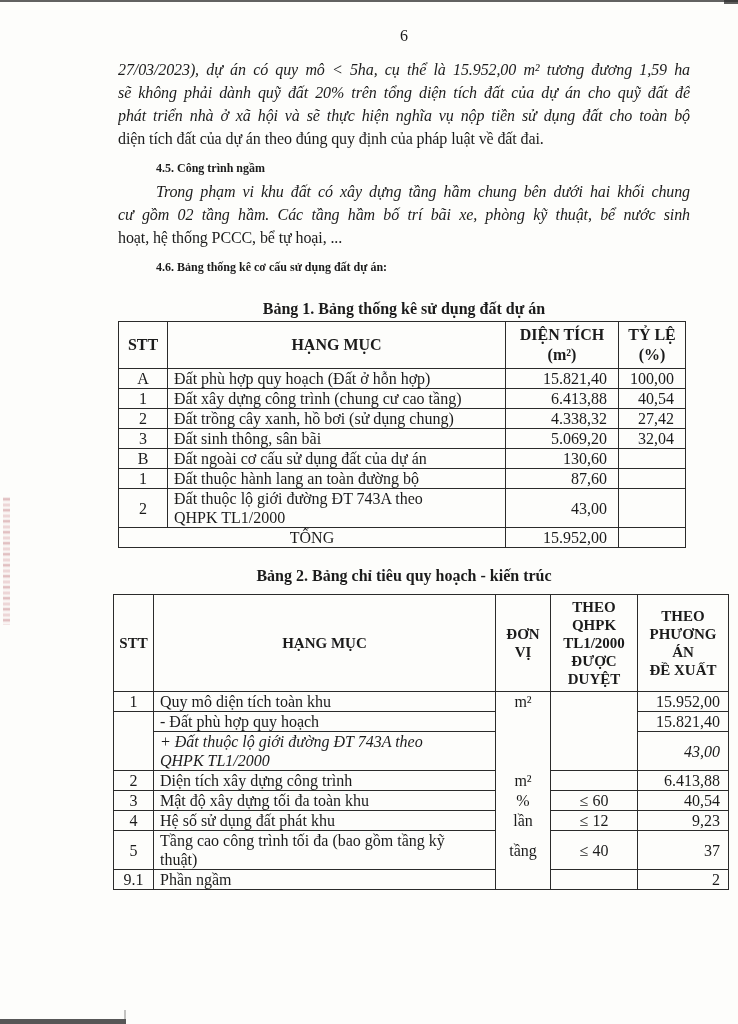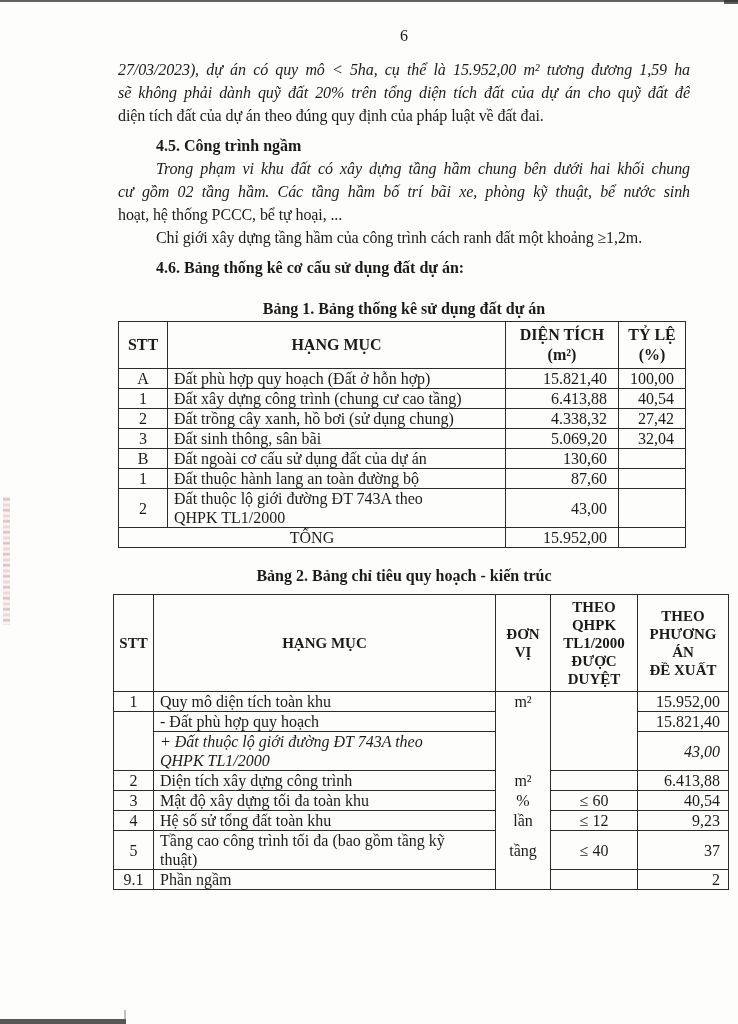--- a/index.html
+++ b/index.html
@@ -10,21 +10,21 @@
   }
   .content { position:absolute; left:118px; top:26px; width:572px; }
 
   .pagenum { text-align:center; font-size:16px; line-height:20px; margin-bottom:12px; }
 
   .ln { font-size:16px; line-height:23px; height:23px; overflow:hidden; text-align:left; letter-spacing:-0.1px; }
   .jl { text-align:justify;font-style:italic; }
   .jl::after { content:""; display:inline-block; width:100%; height:0; vertical-align:top; }
   .indent { text-indent:38px; }
 
-  .h { font-weight:bold; font-size:16px; line-height:23px; padding-left:38px; margin-top:7px; }
+  .h { font-weight:bold; font-size:12px; line-height:23px; padding-left:38px; margin-top:7px; }
   .tcap { text-align:center; font-weight:bold; font-size:16px; line-height:22px; margin-top:19px; }
   .cap2 { margin-top:17px; margin-bottom:7px; }
 
   table { border-collapse:collapse; table-layout:fixed; }
   .t1 { width:567px; margin-top:1px; }
   .t2 { width:615px; margin-left:-5px; border:1px solid #2b2b2b; }
   th, td { border:1px solid #2b2b2b; font-size:16px; line-height:19px; padding:0 3px; vertical-align:middle; overflow:hidden; }
   th { font-weight:bold; text-align:center; }
   .t1 th { font-size:16px; line-height:20px; padding:3px 2px; }
   .t2 th { font-size:15px; line-height:18px; padding:3px 1px; }
@@ -61,30 +61,30 @@
   <div class="bottom-left-edge"></div>
   <div class="bottom-left-stub"></div>
 
   <div class="content">
 
     <div class="pagenum">6</div>
 
     <div class="para">
       <div class="ln jl">27/03/2023), dự án có quy mô &lt; 5ha, cụ thể là 15.952,00 m² tương đương 1,59 ha</div>
       <div class="ln jl">sẽ không phải dành quỹ đất 20% trên tổng diện tích đất của dự án cho quỹ đất để</div>
+      <div class="ln jl">phát triển nhà ở xã hội và sẽ thực hiện nghĩa vụ nộp tiền sử dụng đất cho toàn bộ</div>
       <div class="ln">diện tích đất của dự án theo đúng quy định của pháp luật về đất đai.</div>
     </div>
 
     <div class="h">4.5. Công trình ngầm</div>
 
     <div class="para">
       <div class="ln jl indent">Trong phạm vi khu đất có xây dựng tầng hầm chung bên dưới hai khối chung</div>
       <div class="ln jl">cư gồm 02 tầng hầm. Các tầng hầm bố trí bãi xe, phòng kỹ thuật, bể nước sinh</div>
       <div class="ln">hoạt, hệ thống PCCC, bể tự hoại, ...</div>
-      <div class="ln indent">Chỉ giới xây dựng tầng hầm của công trình cách ranh đất một khoảng ≥1,2m.</div>
     </div>
 
     <div class="h">4.6. Bảng thống kê cơ cấu sử dụng đất dự án:</div>
 
     <div class="tcap">Bảng 1. Bảng thống kê sử dụng đất dự án</div>
 
     <table class="t1">
       <colgroup>
           <col style="width:49px">
           <col style="width:338px">
@@ -208,21 +208,21 @@
       </tr>
       <tr>
         <td class="ctr">3</td>
         <td class="hm">Mật độ xây dựng tối đa toàn khu</td>
         <td class="ctr nbv">%</td>
         <td class="ctr">≤ 60</td>
         <td class="num">40,54</td>
       </tr>
       <tr>
         <td class="ctr">4</td>
-        <td class="hm">Hệ số sử tổng đất toàn khu</td>
+        <td class="hm">Hệ số sử dụng đất phát khu</td>
         <td class="ctr nbv">lần</td>
         <td class="ctr">≤ 12</td>
         <td class="num">9,23</td>
       </tr>
       <tr>
         <td class="ctr">5</td>
         <td class="hm pre">Tầng cao công trình tối đa (bao gồm tầng kỹ
 thuật)</td>
         <td class="ctr nbv">tầng</td>
         <td class="ctr">≤ 40</td>

